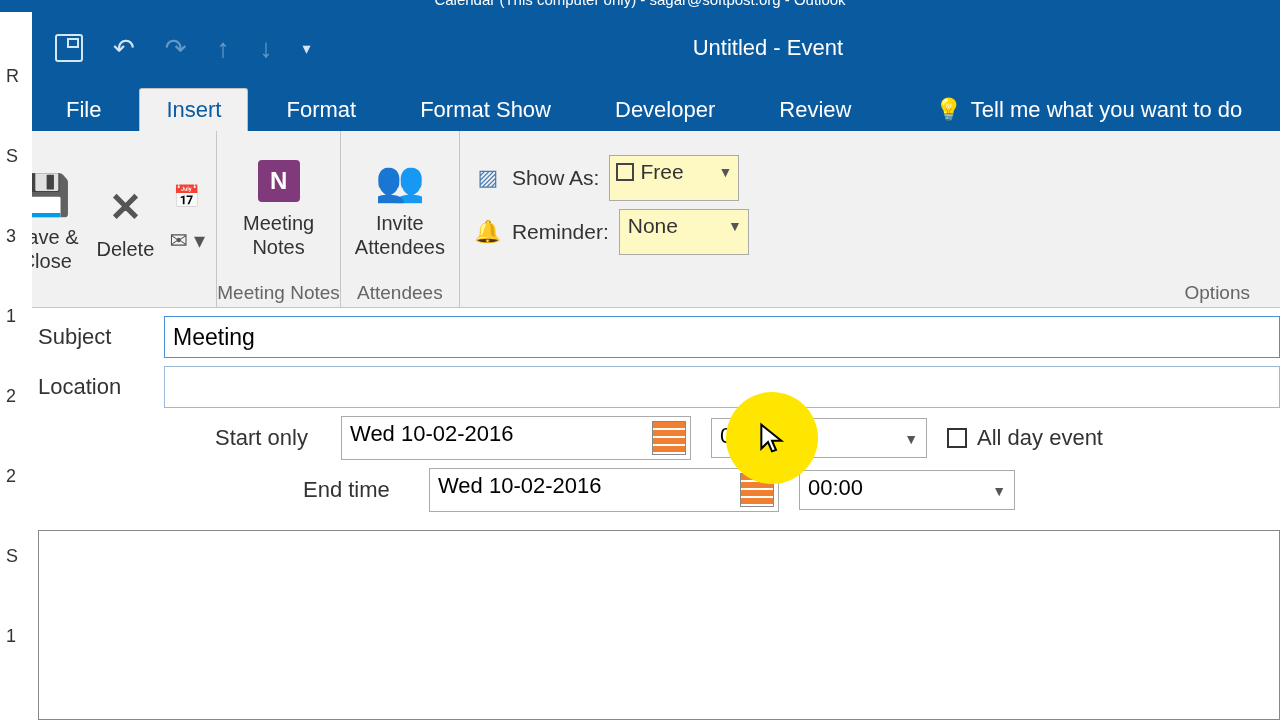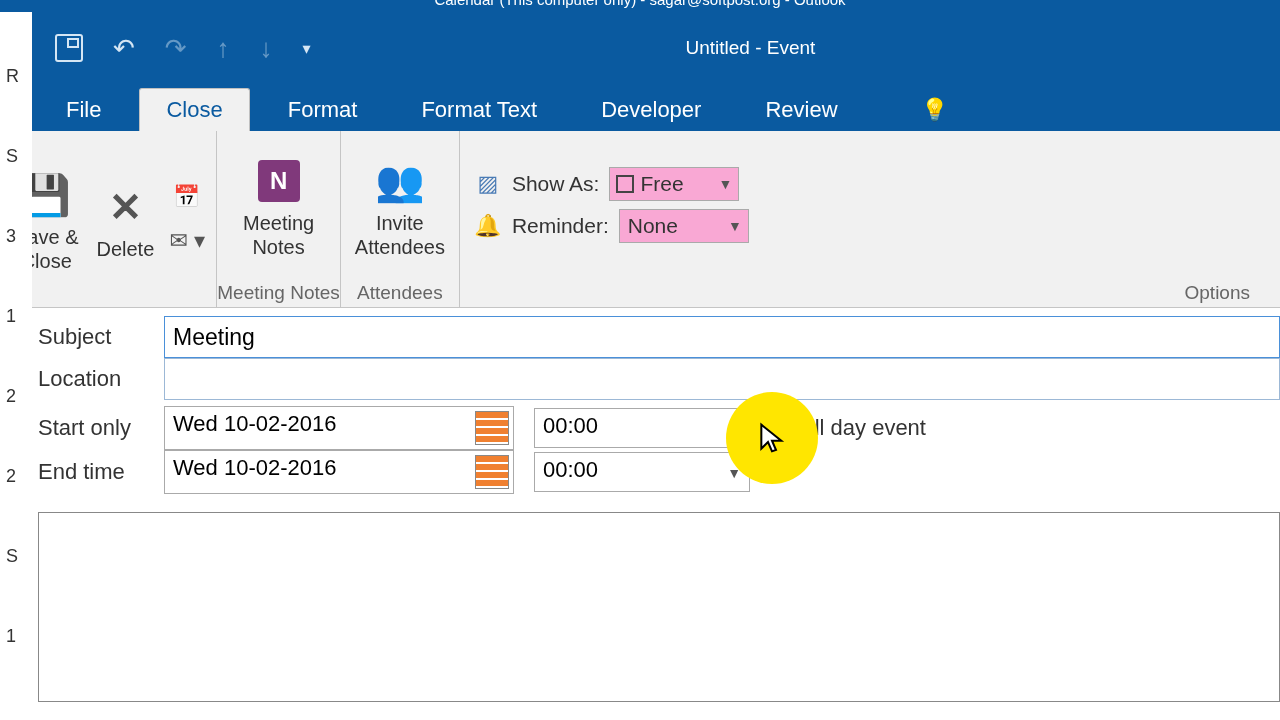--- a/index.html
+++ b/index.html
@@ -35,21 +35,21 @@
   cursor: pointer;
   display: flex;
   align-items: center;
   justify-content: center;
 }
 .qat-title {
   position: absolute;
   left: 50%;
   transform: translateX(35%);
   color: #fff;
-  font-size: 19px;
+  font-size: 22px;
   font-weight: 400;
 }
 .save-disk {
   width: 28px; height: 28px;
   border: 2px solid #d5e6f4;
   border-radius: 3px;
   position: relative;
 }
 .save-disk::before {
   content: "";
@@ -177,22 +177,22 @@
   color: #333;
 }
 .opt-icon {
   width: 28px; height: 28px;
   display: flex; align-items: center; justify-content: center;
   font-size: 22px;
   color: #4a7bb5;
 }
 .opt-select {
   border: 1px solid #aaa;
-  background: #f9a8d4;
-  padding: 4px 28px 4px 30px;
+  background: #fef9c3;
+  padding: 4px 28px 16px 30px;
   font-size: 21px;
   position: relative;
   min-width: 130px;
 }
 .opt-select .sq {
   position: absolute;
   left: 6px; top: 7px;
   width: 18px; height: 18px;
   border: 2px solid #444;
 }
@@ -203,20 +203,22 @@
   color: #555;
 }
 
 .form {
   padding: 8px 0 0 38px;
   position: relative;
 }
 .form-row {
   display: flex;
   align-items: center;
+  margin-bottom: 8px;
+  justify-content: center;
 }
 .form-label {
   width: 126px;
   font-size: 22px;
   color: #333;
 }
 .form-input {
   border: 1px solid #9cb8d6;
   height: 42px;
   font-size: 23px;
@@ -350,27 +352,28 @@
     <div class="qat-btn redo-arrow" style="opacity:.45">↷</div>
     <div class="qat-btn up-arrow" style="opacity:.45">↑</div>
     <div class="qat-btn down-arrow" style="opacity:.45">↓</div>
     <div class="qat-btn" style="font-size:16px">▾</div>
   </div>
   <div class="qat-title">Untitled - Event</div>
 </div>
 
 <div class="tabs">
   <div class="tab">File</div>
-  <div class="tab active">Close</div>
+  <div class="tab active">Insert</div>
   <div class="tab">Format</div>
-  <div class="tab">Format Text</div>
+  <div class="tab">Format Show</div>
   <div class="tab">Developer</div>
   <div class="tab">Review</div>
   <div class="tab tell-me">
     <span class="bulb">💡</span>
+    <span>Tell me what you want to do</span>
   </div>
 </div>
 
 <div class="ribbon">
   <div class="rgroup">
     <div class="rgroup-body">
       <div class="ribbon-btn">
         <div class="icon">💾</div>
         <div class="lbl">Save &amp;
 Close</div>

